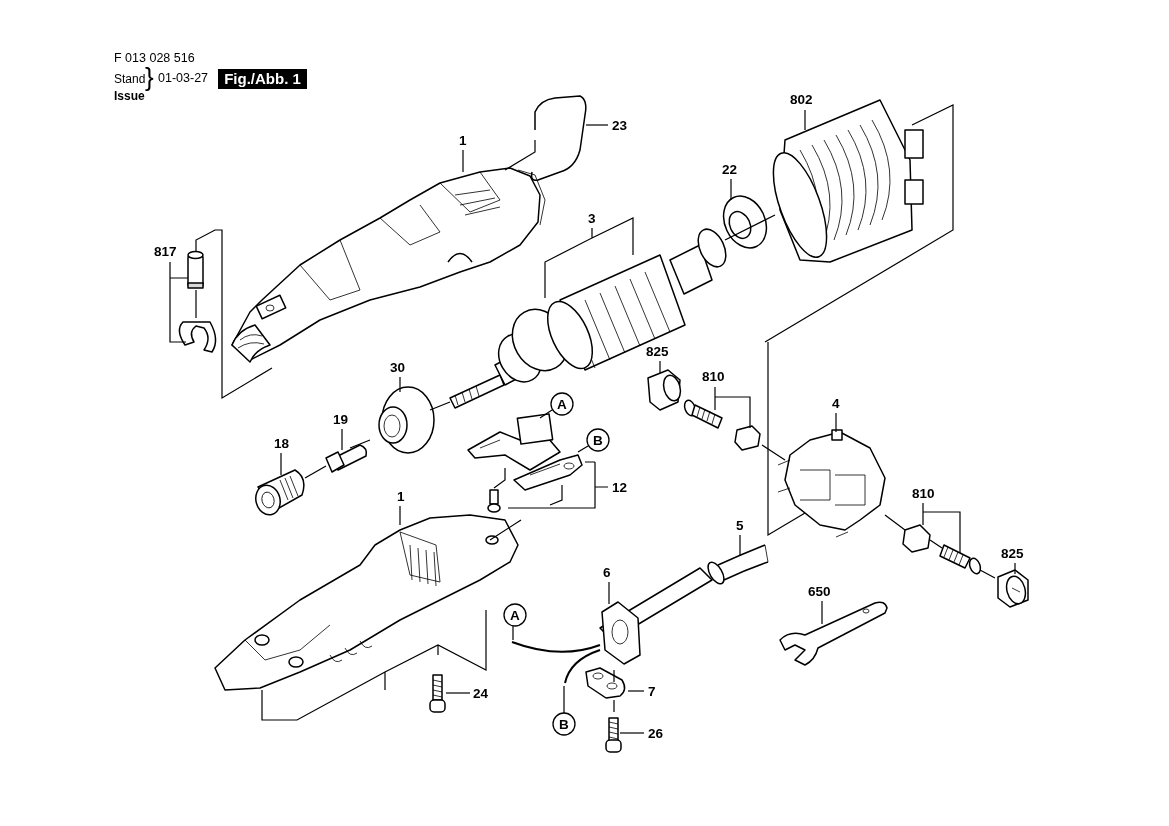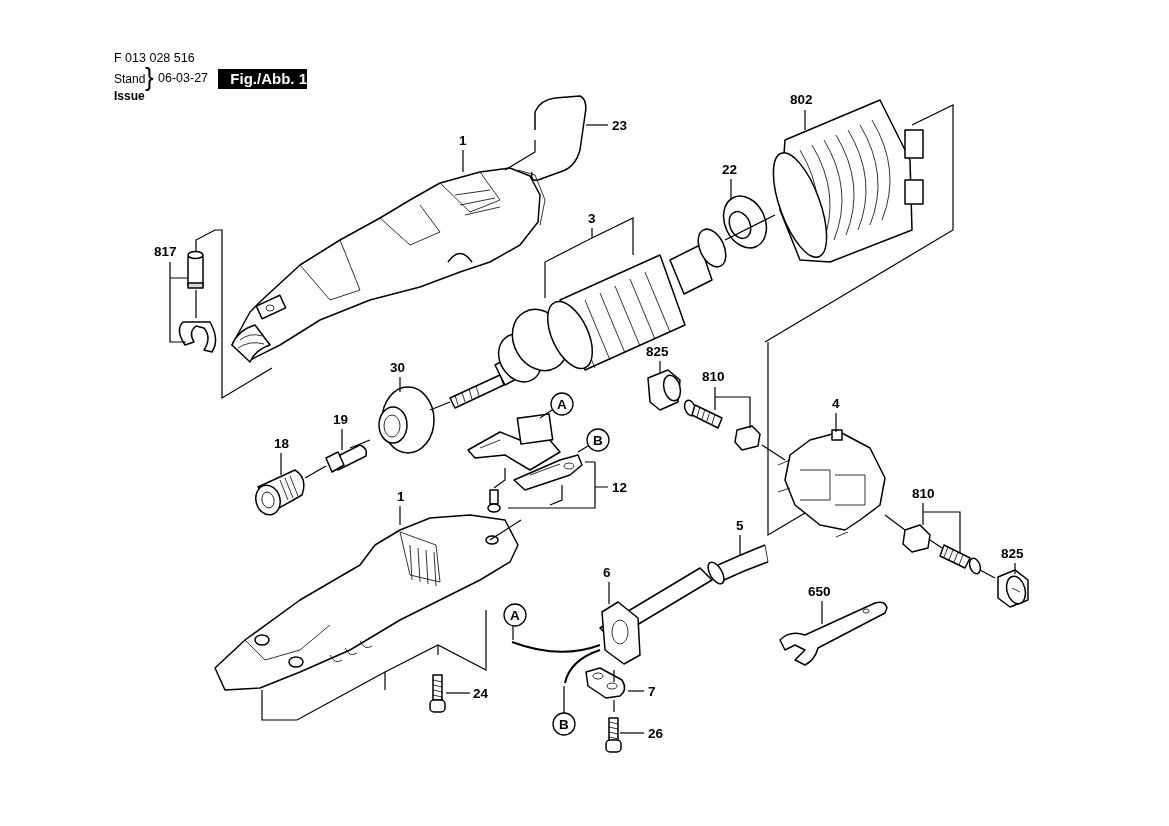--- a/index.html
+++ b/index.html
@@ -6,37 +6,37 @@
   body { width:1169px; height:826px; position:relative; overflow:hidden;
          font-family:"Liberation Sans", sans-serif; color:#000; }
   .hdr { position:absolute; font-size:12px; line-height:13px; }
   #doc-number { left:114px; top:52px; font-size:12.5px; }
   #stand { left:114px; top:73px; }
   #issue { left:114px; top:90px;font-weight:bold; }
   #brace { left:145px; top:63px; font-size:26px; line-height:28px; font-weight:300; }
   #date { left:158px; top:72px; font-size:12.5px; }
   #fig-badge { position:absolute; left:218px; top:69px; width:89px; height:20px;
                background:#000; color:#fff; font-weight:bold; font-size:15px;
-               line-height:20px; text-align:right; }
+               line-height:20px; text-align:center; }
   svg#diagram { position:absolute; left:0; top:0; }
   .lbl { font-family:"Liberation Sans", sans-serif; font-weight:bold; font-size:13.5px; fill:#000; }
   .ln { stroke:#000; stroke-width:1.2; fill:none; }
   .part { stroke:#000; stroke-width:1.5; fill:#fff; stroke-linejoin:round; }
   .thin { stroke:#000; stroke-width:0.8; fill:none; }
   .gray { fill:#d9d9d9; }
   .circ { stroke:#000; stroke-width:1.3; fill:#fff; }
 </style>
 </head>
 <body>
 
 <div class="hdr" id="doc-number">F 013 028 516</div>
 <div class="hdr" id="stand">Stand</div>
 <div class="hdr" id="issue">Issue</div>
 <div class="hdr" id="brace">}</div>
-<div class="hdr" id="date">06-03-27</div>
+<div class="hdr" id="date">01-03-27</div>
 <div id="fig-badge">Fig./Abb. 1</div>
 
 <svg id="diagram" width="1169" height="826" viewBox="0 0 1169 826">
 
   <g>
     <path class="part" d="M232,345 L250,312 L262,300 L300,265 L340,240 L380,218 L410,200 L440,183 L480,172 L510,168 L530,176 L540,195 L538,222 L520,245 L490,262 L460,272 L420,287 L370,300 L320,320 L280,345 L250,360 Z"></path>
     <path class="thin" d="M300,265 L330,300 L360,290 L340,240"></path>
     <path class="thin" d="M380,218 L410,245 L440,232 L420,205"></path>
     <path class="thin" d="M440,183 L470,212 L500,200 L480,172"></path>
     <path class="thin" d="M455,195 L490,190 M460,205 L495,198 M465,215 L500,207"></path>

